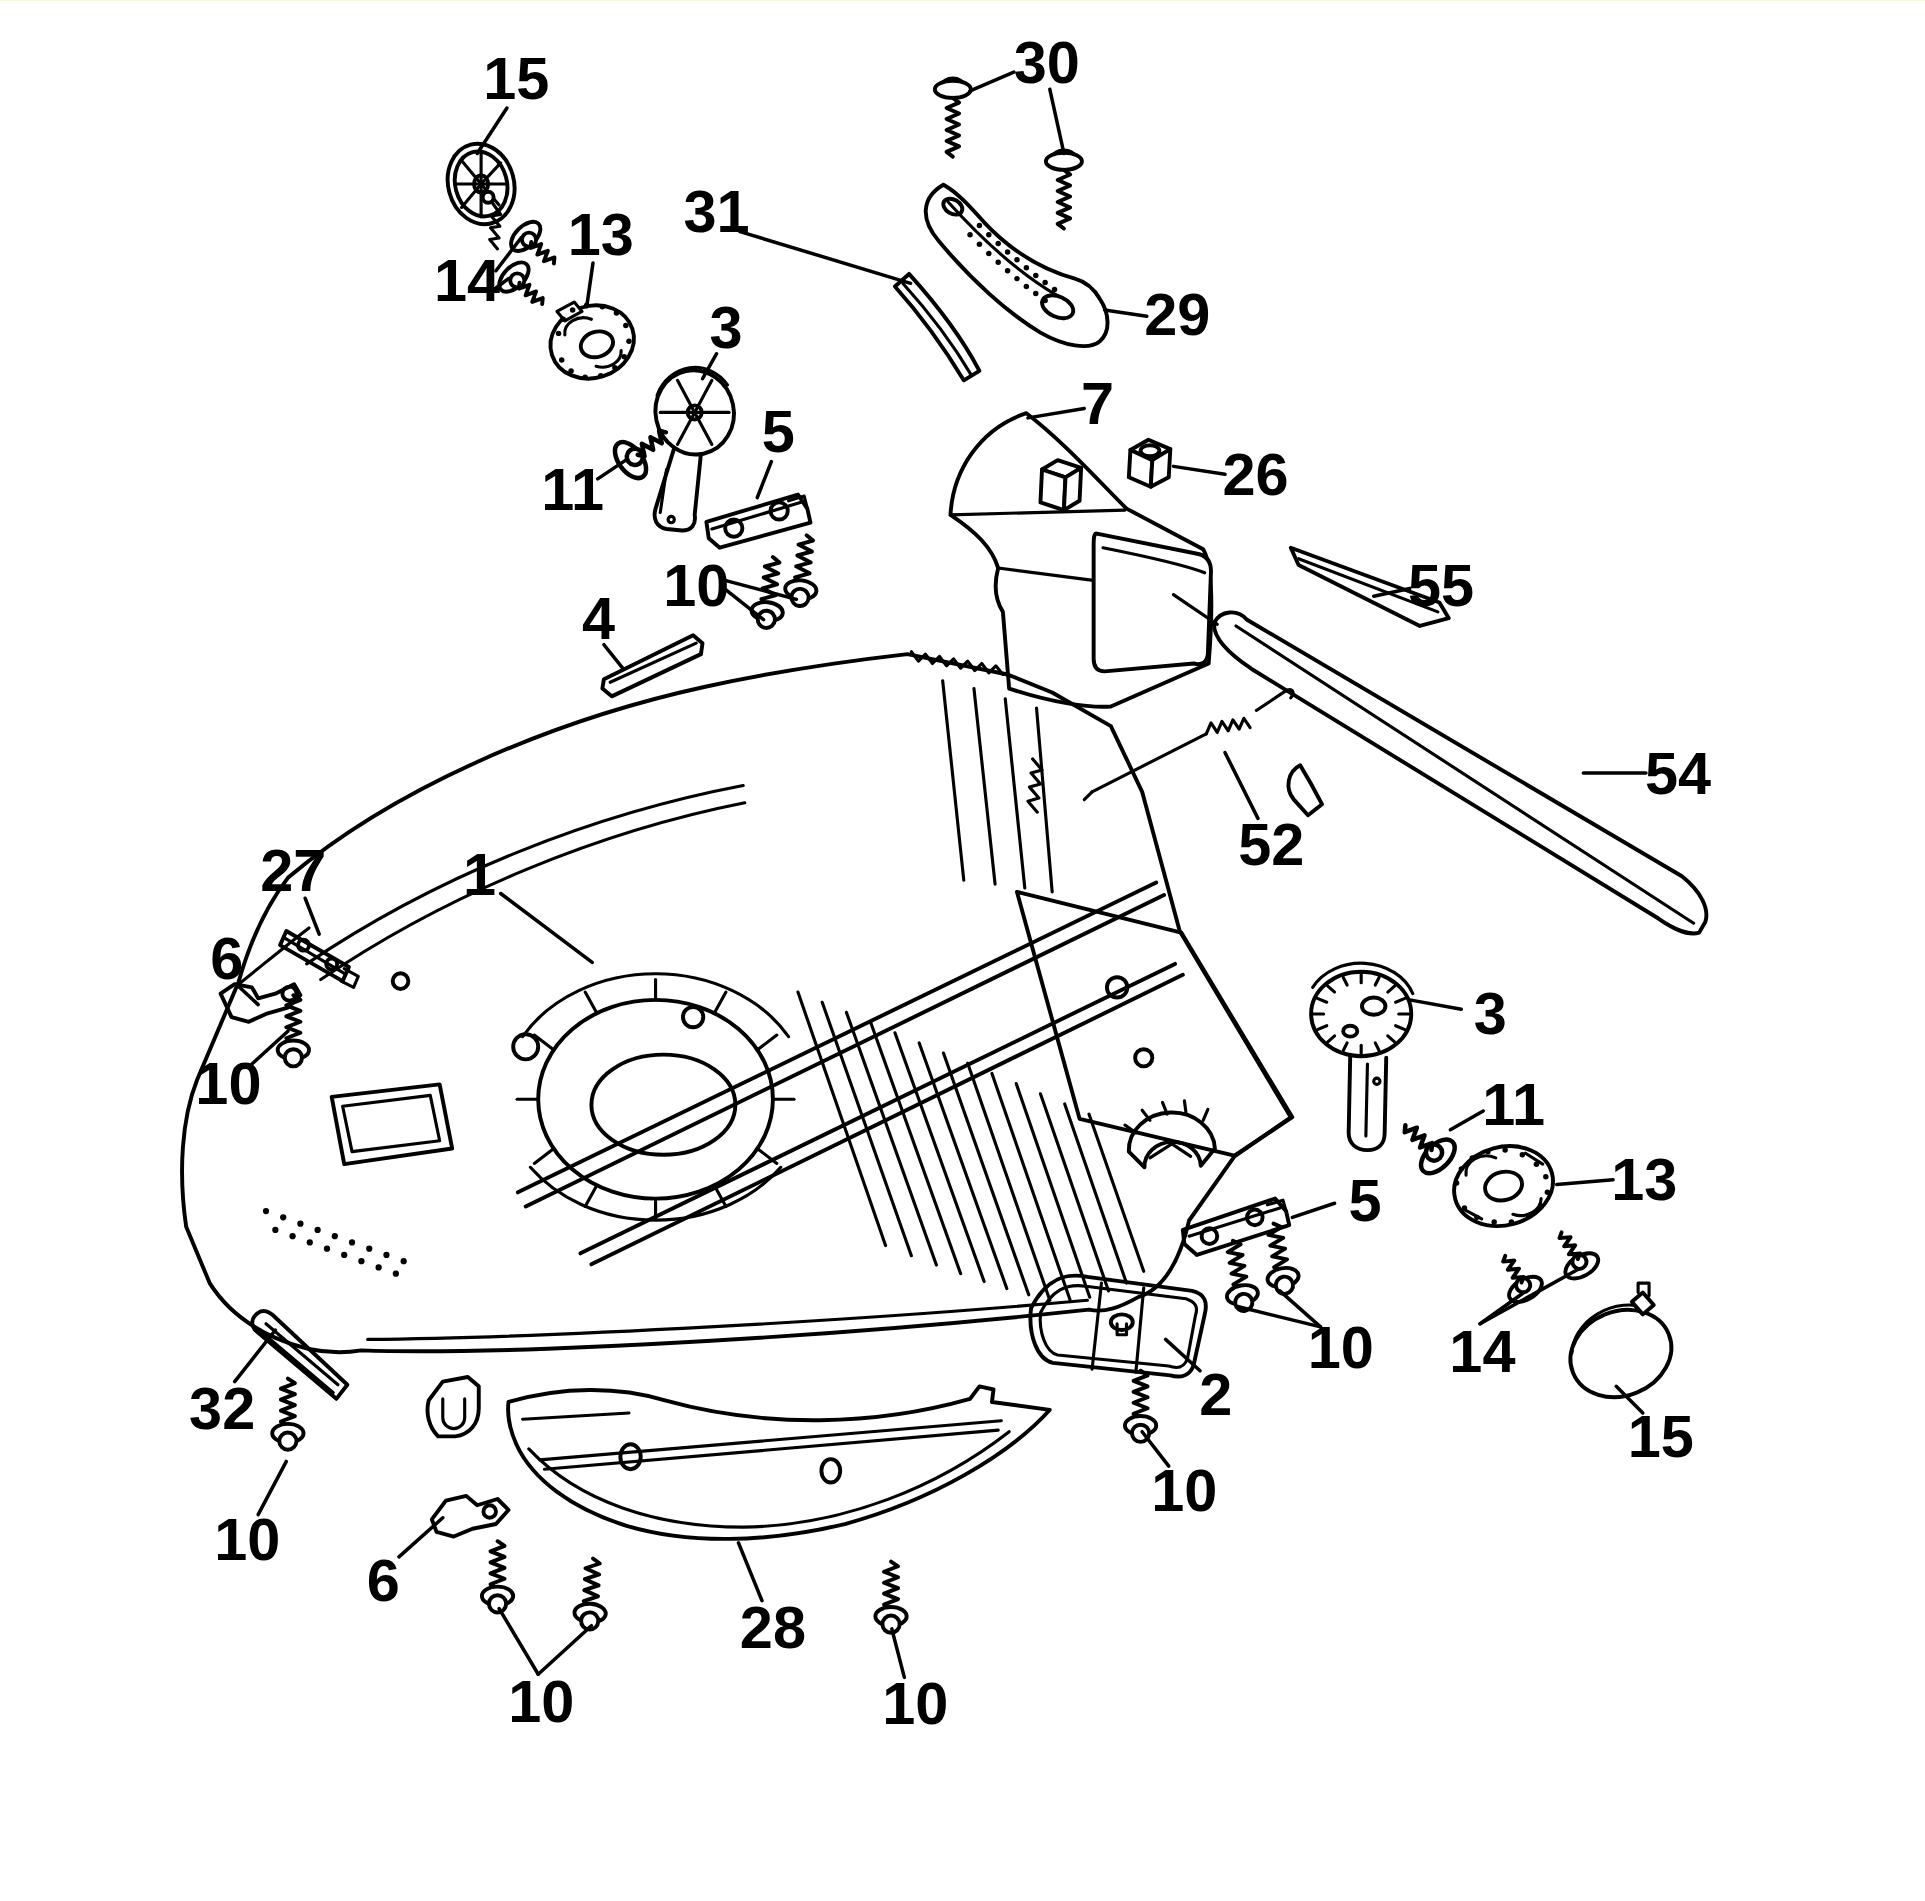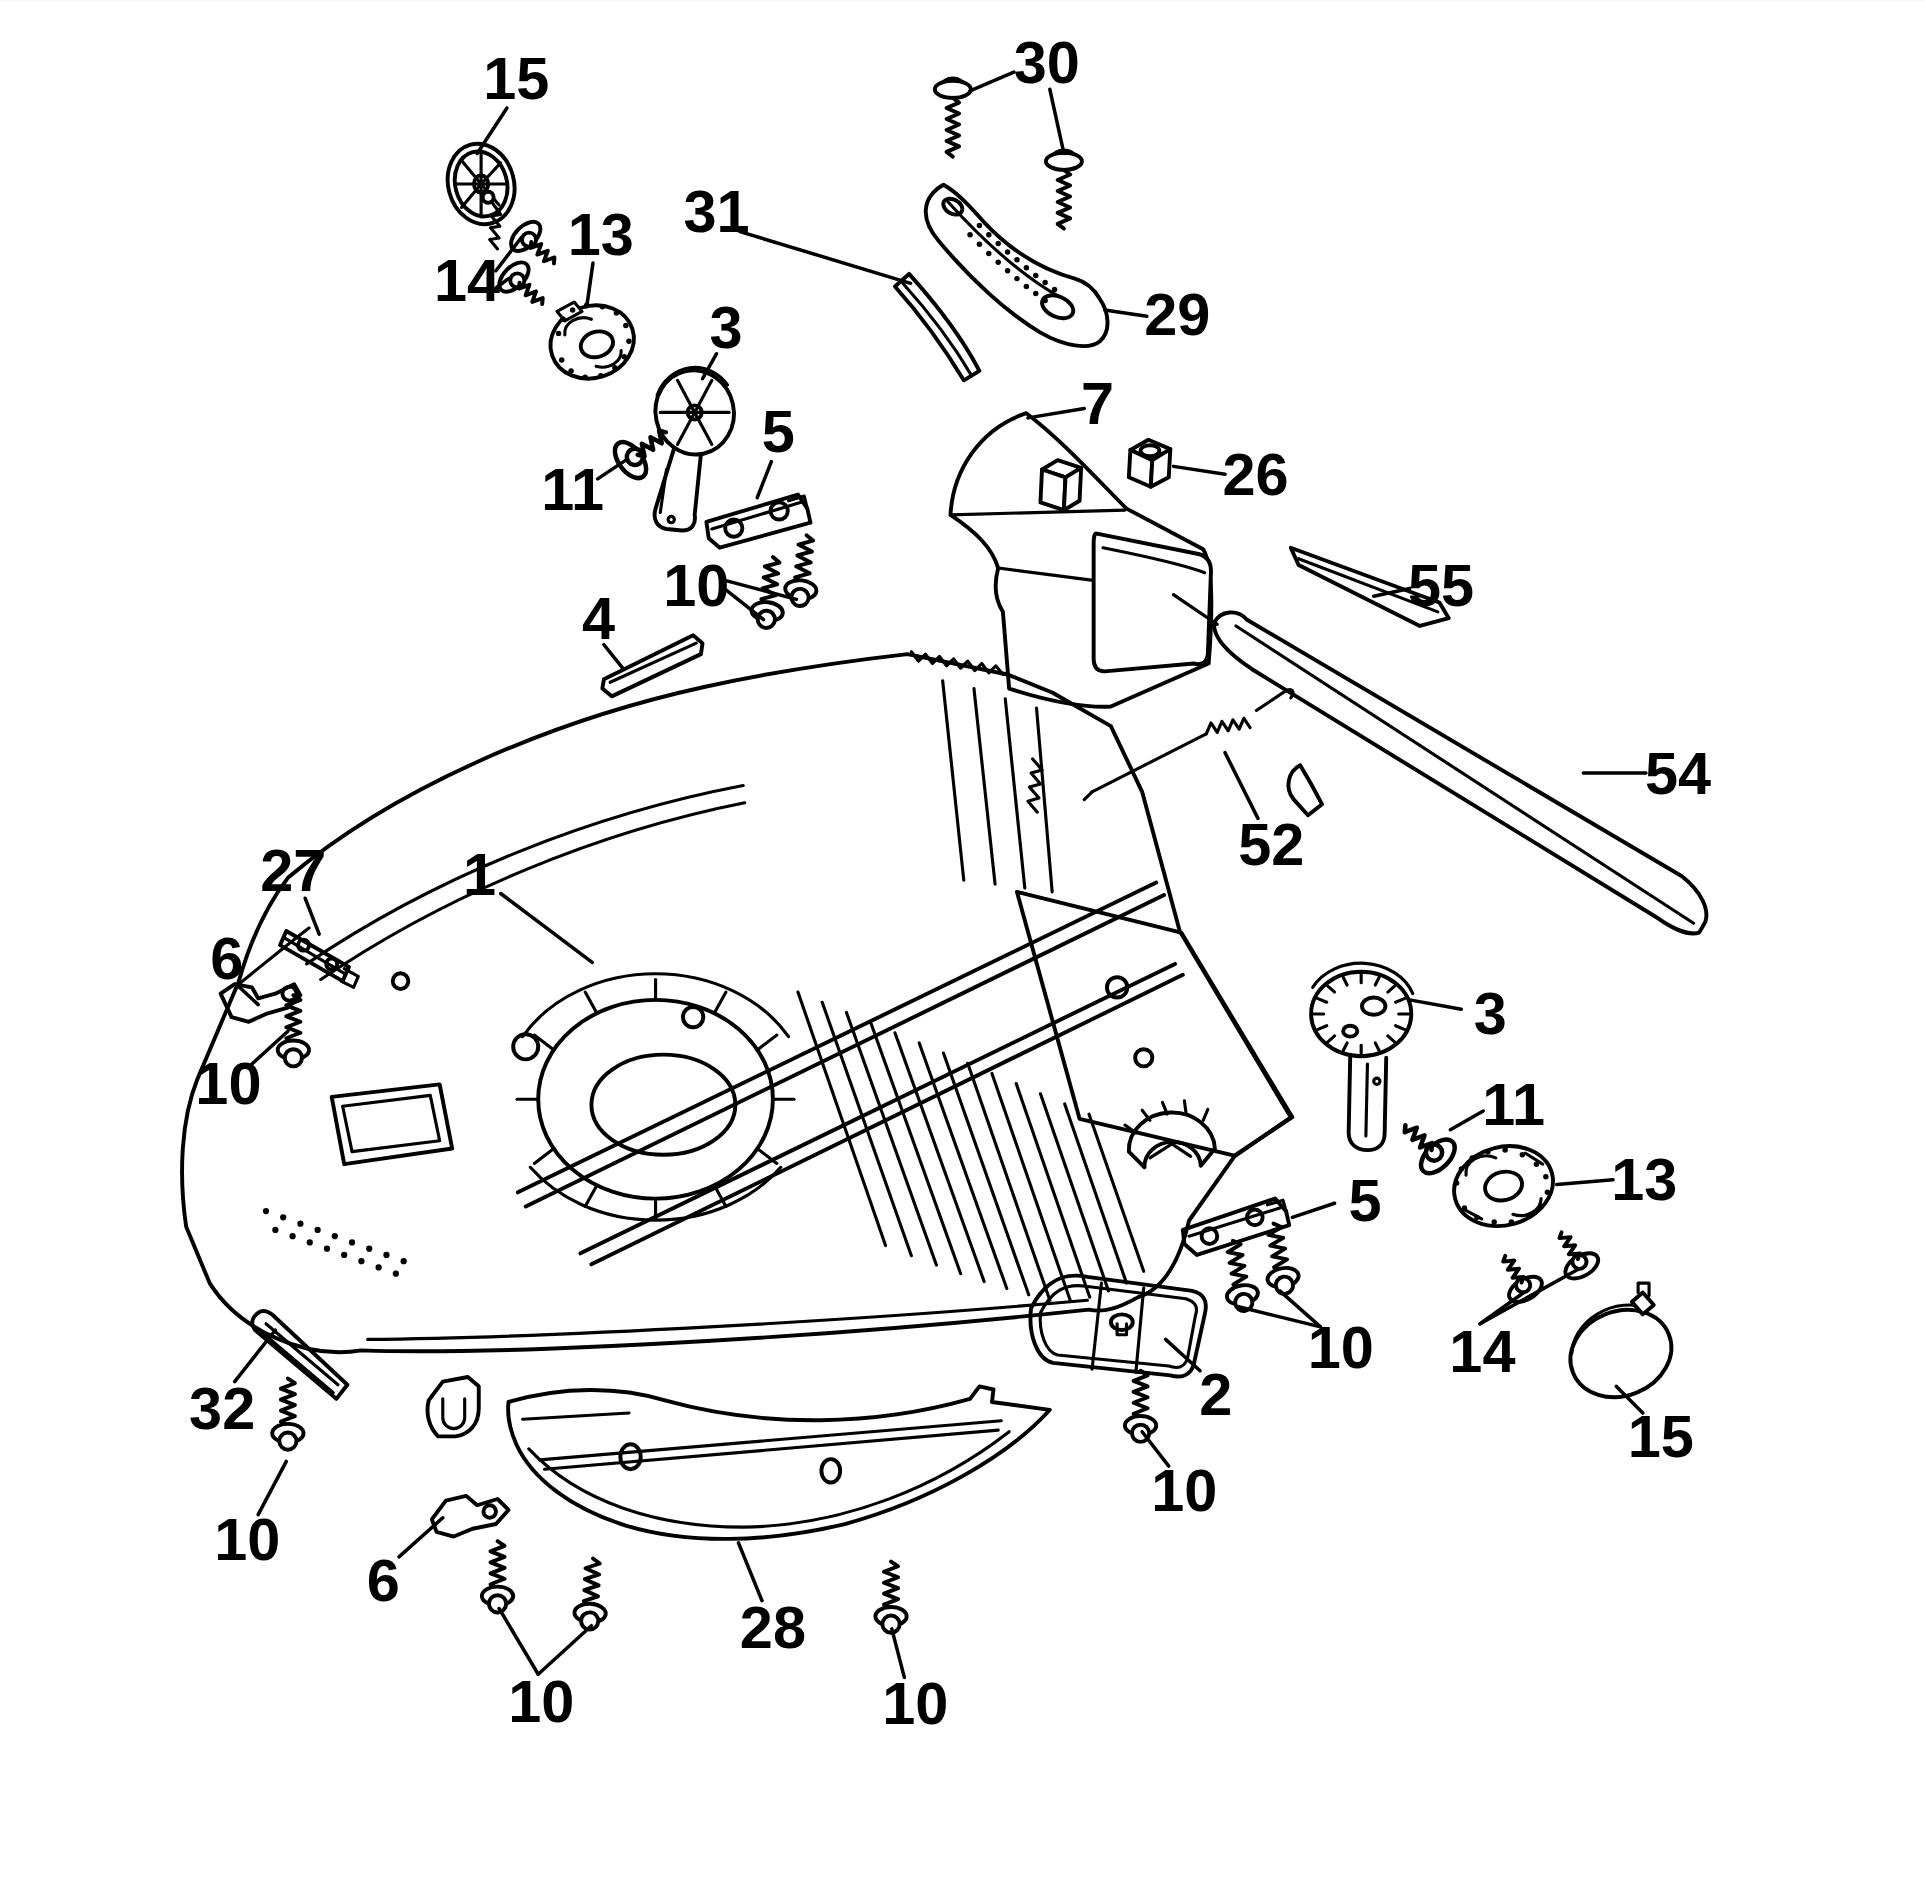--- a/index.html
+++ b/index.html
@@ -1,16 +1,16 @@
 <!DOCTYPE html>
 <html style="font-size:12.5px"><head>
 <meta charset="utf-8">
 <style>
   html,body{margin:0;padding:0;background:#ffffff;}
-  .page{width:1926px;height:1902px;position:relative;background:#86efac;overflow:hidden;}
+  .page{width:1926px;height:1902px;position:relative;background:#84cc16;overflow:hidden;}
   svg{display:block;}
   .callout-text{
     font-family:"Liberation Sans","DejaVu Sans",sans-serif;
     font-weight:700;
     fill:#000;
   }
 </style>
 </head>
 <body>
 

